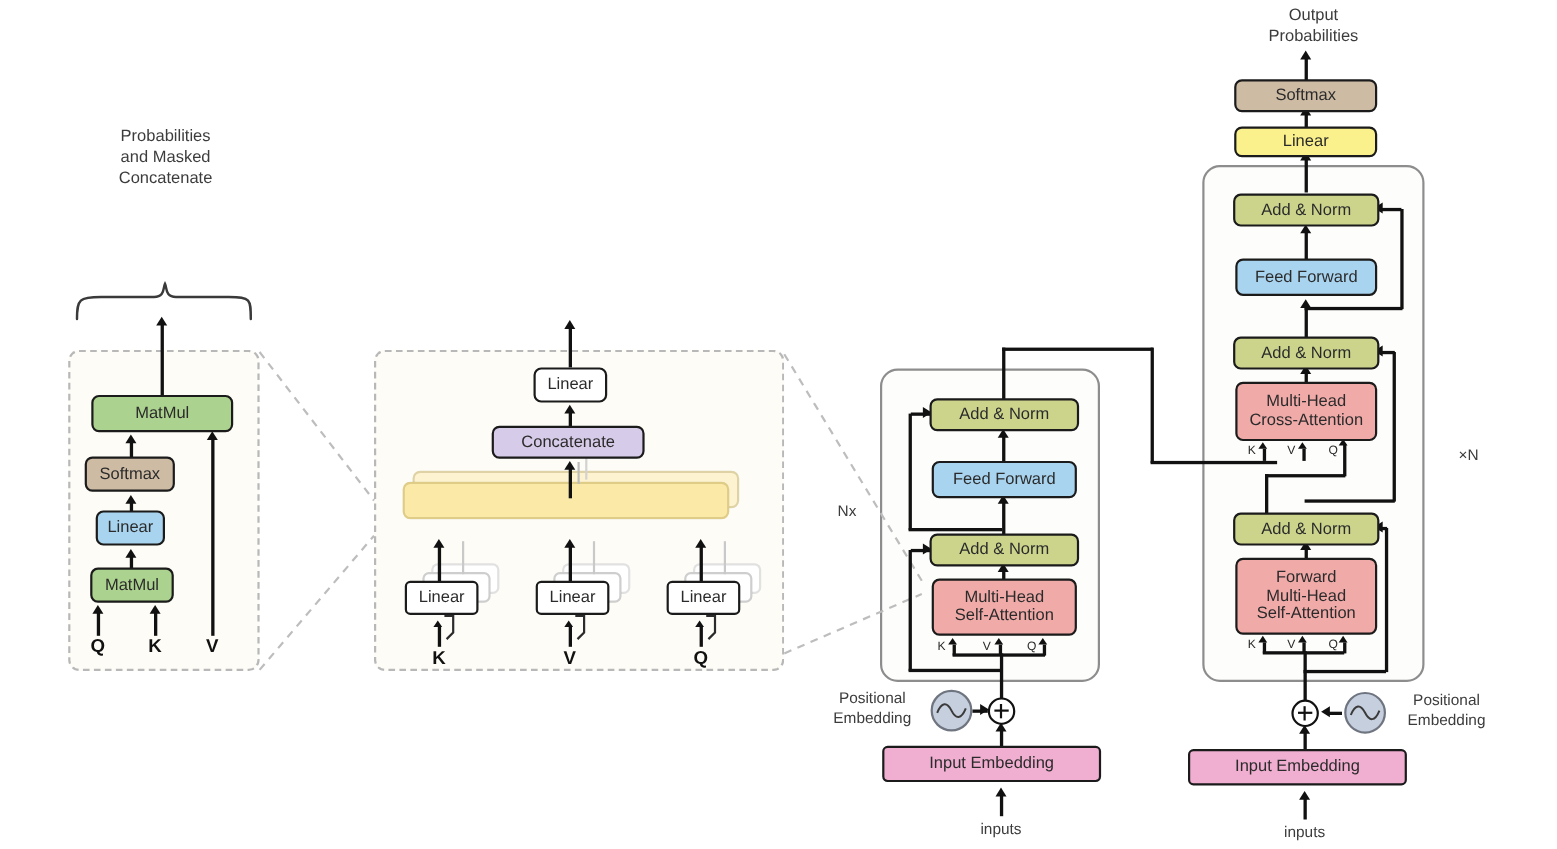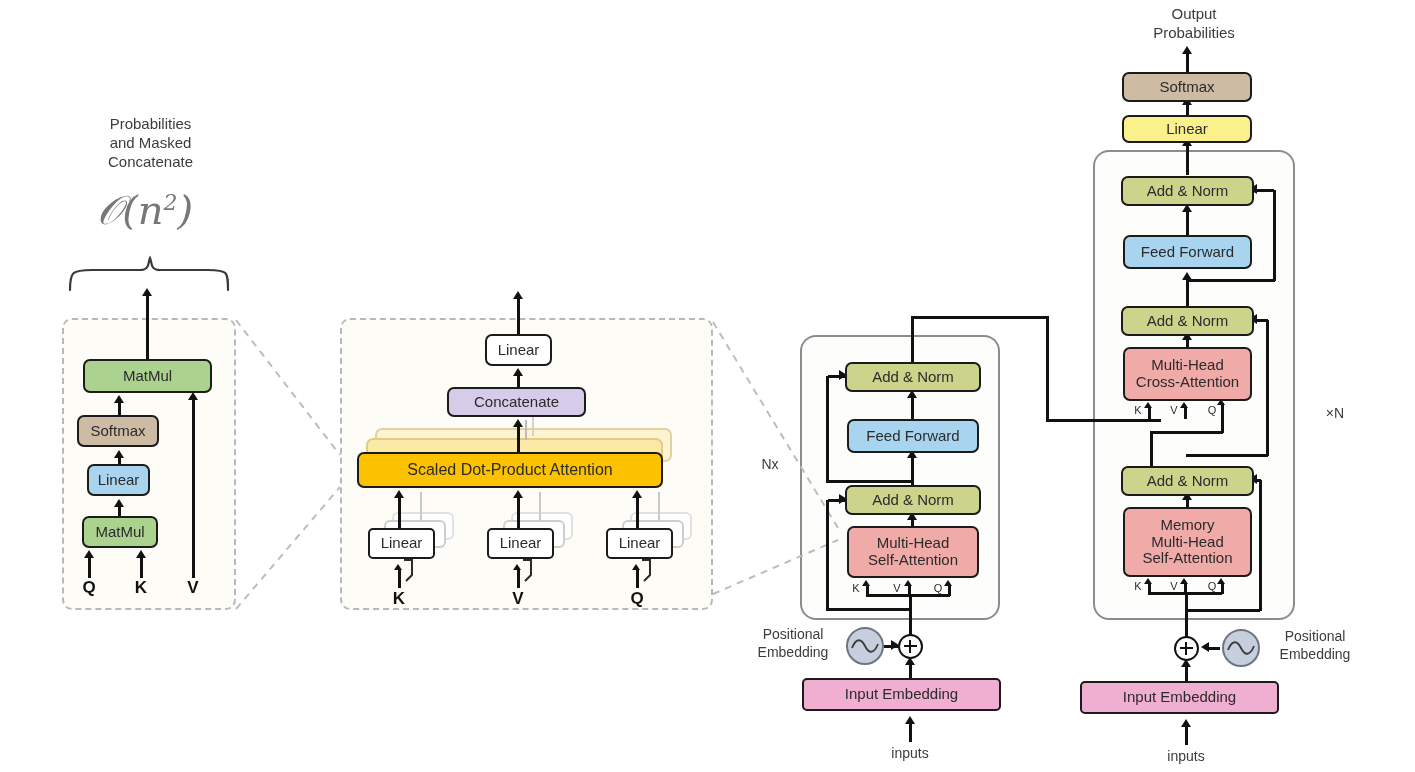--- a/index.html
+++ b/index.html
@@ -174,23 +174,20 @@
     <path d="M 713 594 L 838 540" fill="none" stroke="#bdbdbd" stroke-width="2" stroke-dasharray="7,6"></path>
     <path d="M 713 322 L 838 528" fill="none" stroke="#bdbdbd" stroke-width="2" stroke-dasharray="7,6"></path>
   </svg>
 
   <div class="cap" style="left:78px; top:115px; width:145px;">
     <div>Probabilities</div>
     <div>and Masked</div>
     <div>Concatenate</div>
   </div>
 
-  <div class="bigO" style="left:97px; top:187px;">
-    <span>𝒪(</span><span>n</span><sup>2</sup><span>)</span>
-  </div>
 
   <div class="panel" style="left:62px; top:318px; width:174px; height:292px;"></div>
 
   <div class="w wv" style="left:146px; top:292px; height:68px;"></div>
   <div class="arrowup" style="left:141.5px; top:288px;"></div>
 
   <div class="node" style="left:83px; top:359px; width:129px; height:34px; background:#abd28e;">
     <span>MatMul</span>
   </div>
 
@@ -246,23 +243,20 @@
 
   <div class="w wv grayline" style="left:525px; top:420px; height:20px; background:#bbbbbb;"></div>
   <div class="w wv grayline" style="left:532px; top:414px; height:22px; background:#d2d2d2;"></div>
 
   <div class="ghost" style="left:375px; top:428px; width:297px; height:34px; background:#fdf3d0;"></div>
   <div class="ghost" style="left:366px; top:438px; width:297px; height:34px; background:#fbe9a8;"></div>
 
   <div class="w wv" style="left:517px; top:425px; height:28px;"></div>
   <div class="arrowup" style="left:512.5px; top:419px;"></div>
 
-  <div class="node" style="left:357px; top:452px; width:306px; height:36px; background:#fcc200; font-size:16px;">
-    <span>Scaled Dot-Product Attention</span>
-  </div>
 
   <div class="ghost-lin" style="left:392px; top:512px; width:62px; height:28px; border-color:rgba(120,120,120,0.22);"></div>
   <div class="ghost-lin" style="left:384px; top:520px; width:62px; height:28px; border-color:rgba(110,110,110,0.34);"></div>
 
   <div class="ghost-lin" style="left:511px; top:512px; width:62px; height:28px; border-color:rgba(120,120,120,0.22);"></div>
   <div class="ghost-lin" style="left:503px; top:520px; width:62px; height:28px; border-color:rgba(110,110,110,0.34);"></div>
 
   <div class="ghost-lin" style="left:630px; top:512px; width:62px; height:28px; border-color:rgba(120,120,120,0.22);"></div>
   <div class="ghost-lin" style="left:622px; top:520px; width:62px; height:28px; border-color:rgba(110,110,110,0.34);"></div>
 
@@ -463,21 +457,21 @@
   <div class="node" style="left:1121px; top:466px; width:133px; height:30px; background:#ccd48c;">
     <span>Add &amp; Norm</span>
   </div>
 
   <div class="w wv" style="left:1266px; top:320px; height:136px;"></div>
   <div class="w wh" style="left:1186px; top:454px; width:82px;"></div>
   <div class="w wh" style="left:1254px; top:319px; width:14px;"></div>
   <div class="arrowleft" style="left:1249px; top:314px;"></div>
 
   <div class="node" style="left:1123px; top:507px; width:129px; height:70px; background:#f0aaa8; flex-direction:column;">
-    <span>Memory</span>
+    <span>Forward</span>
     <span>Multi-Head</span>
     <span>Self-Attention</span>
   </div>
   <div class="w wv" style="left:1186px; top:498px; height:11px;"></div>
   <div class="arrowup" style="left:1181.5px; top:492px;"></div>
 
   <div class="kvq" style="left:1131px; top:580px; width:14px;"><span>K</span></div>
   <div class="kvq" style="left:1167px; top:580px; width:14px;"><span>V</span></div>
   <div class="kvq" style="left:1205px; top:580px; width:14px;"><span>Q</span></div>
 

